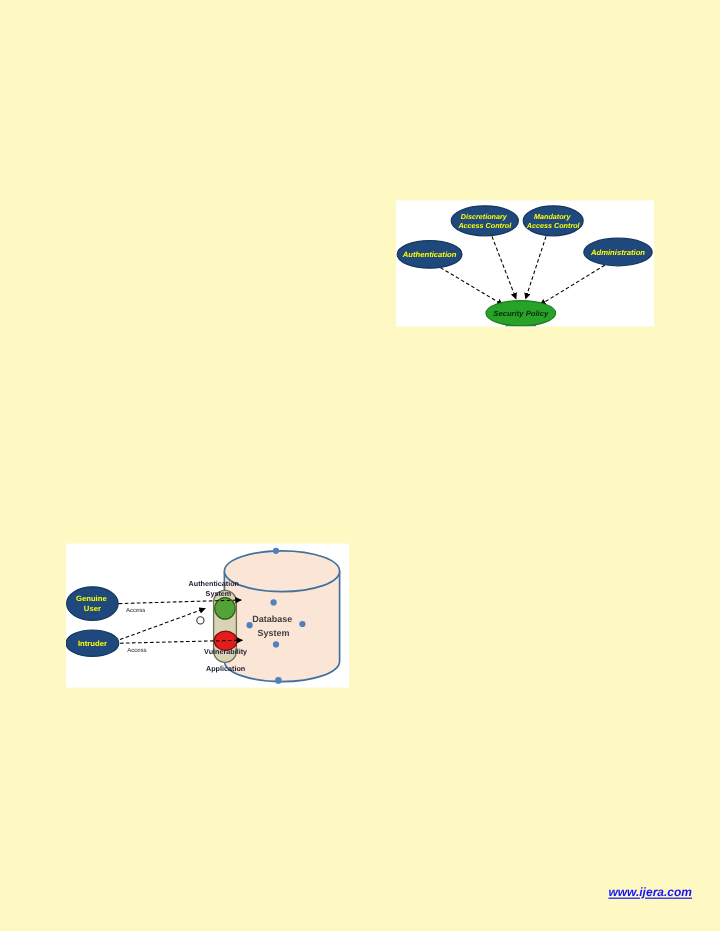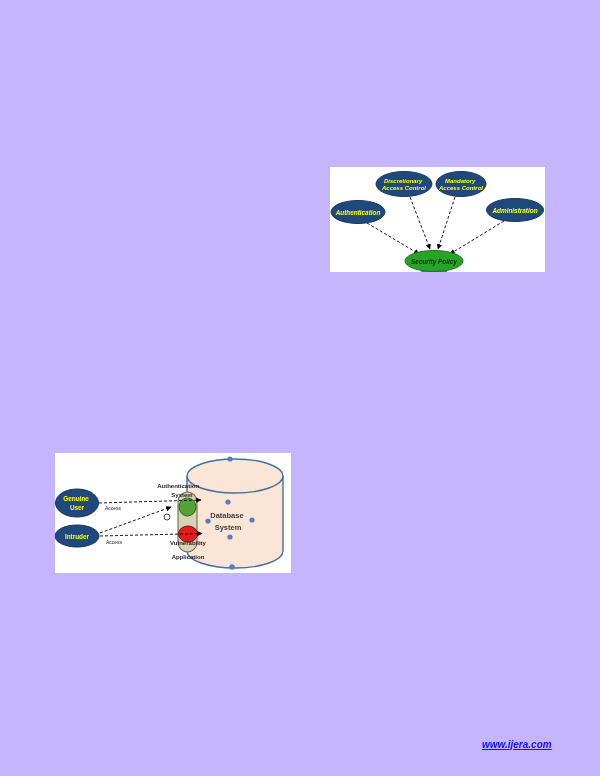--- a/index.html
+++ b/index.html
@@ -1,33 +1,33 @@
 <!DOCTYPE html>
 <html><head>
 <meta charset="utf-8">
 <style>
   html,body{margin:0;padding:0;}
   body{
     width:600px;height:776px;background:#000;position:relative;overflow:hidden;
     font-family:"Liberation Sans", sans-serif;
   }
-  .page{position:absolute;inset:0;background:#c4b5fd;}
+  .page{position:absolute;inset:0;background:#fef9c3;}
   .figure{position:absolute;background:#fff;overflow:hidden;}
   #figure1{left:330px;top:167px;width:215px;height:105px;}
   #figure2{left:55px;top:453px;width:236px;height:120px;}
   svg{display:block;}
   .node-label{font-weight:bold;font-style:italic;font-size:6px;text-anchor:middle;}
   .node-label-lg{font-weight:bold;font-style:italic;font-size:6.4px;text-anchor:middle;}
   .center-label{font-weight:bold;font-style:italic;font-size:6.4px;text-anchor:middle;}
   .actor-label{font-weight:bold;font-size:6.4px;text-anchor:middle;}
   .small-label{font-size:5px;text-anchor:middle;fill:#222222;}
   .dark-label{font-weight:bold;font-size:6px;text-anchor:middle;fill:#1c1c2e;}
   .db-label{font-weight:bold;font-size:7.5px;text-anchor:middle;fill:#3f3f3f;}
   .footer-link{
-    position:absolute;left:482px;top:739px;width:90px;
+    position:absolute;left:507px;top:739px;width:90px;
     font-size:10px;font-weight:bold;font-style:italic;
     text-decoration:underline;cursor:pointer;
   }
 </style>
 </head>
 <body>
 
 <div class="page">
 
   <div class="figure" id="figure1">

